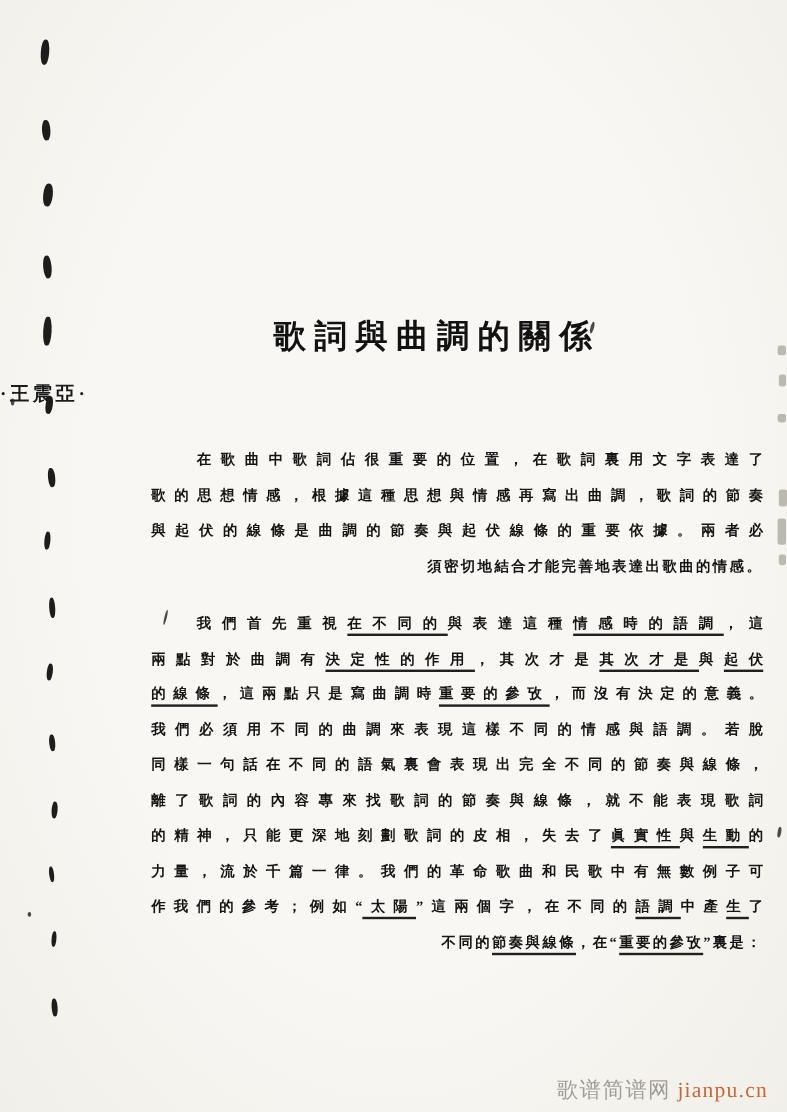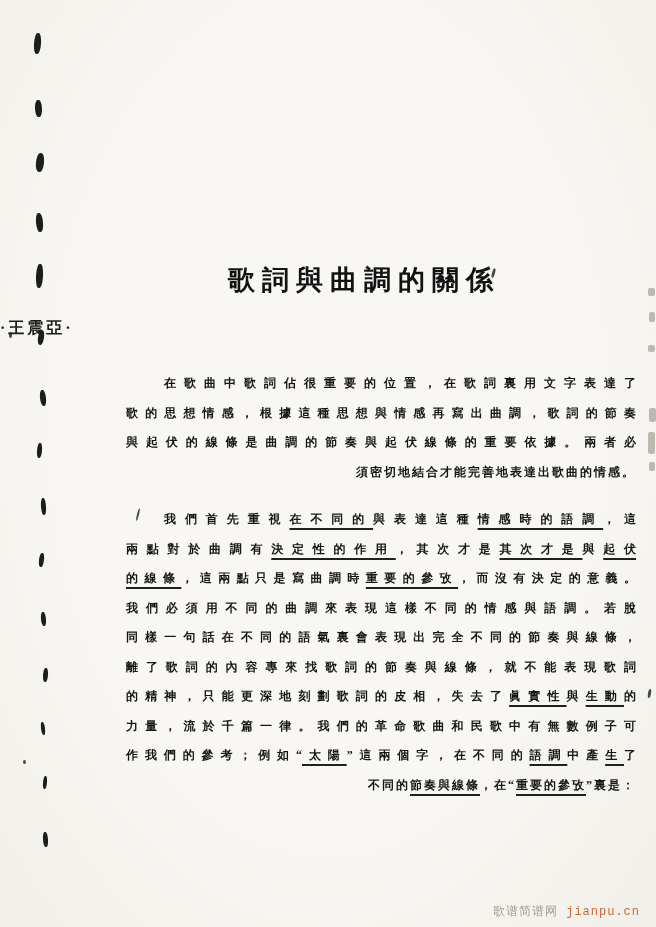--- a/index.html
+++ b/index.html
@@ -49,22 +49,22 @@
     text-underline-offset:4.5px;
     text-decoration-color:#202020;
   }
   
   .mark{position:absolute;background:#1d1d1d;border-radius:45%/55%;}
   .speck{position:absolute;background:#4a4a4a;border-radius:50%;}
   .rmark{position:absolute;background:#bcb9b1;border-radius:2px;}
   
   .watermark{
     position:absolute;right:16px;bottom:7px;
-    font-family:Liberation Mono, monospace;
-    font-size:12px;letter-spacing:1px;
+    font-family:Liberation Serif, serif;
+    font-size:18px;letter-spacing:1px;
   }
   .wm-name{color:#a29e97;}
   .wm-url{color:#c5683a;}
 </style>
 </head>
 <body>
 
 <div class="page">
 
   <div class="mark" style="left:34px;top:33px;width:7px;height:21px;transform:rotate(4deg);"></div>

